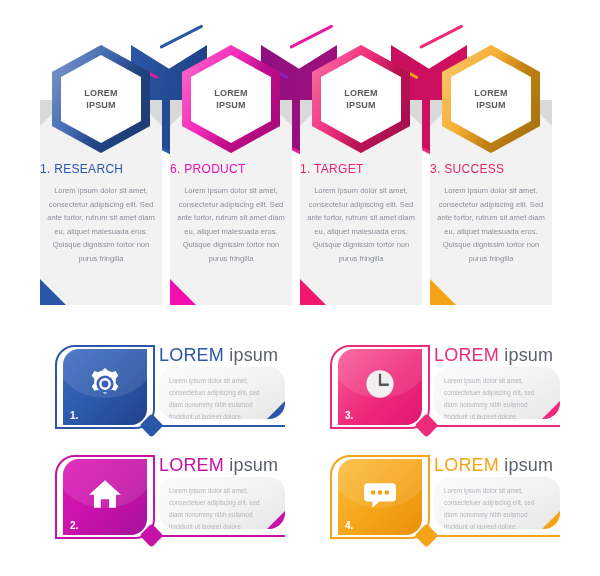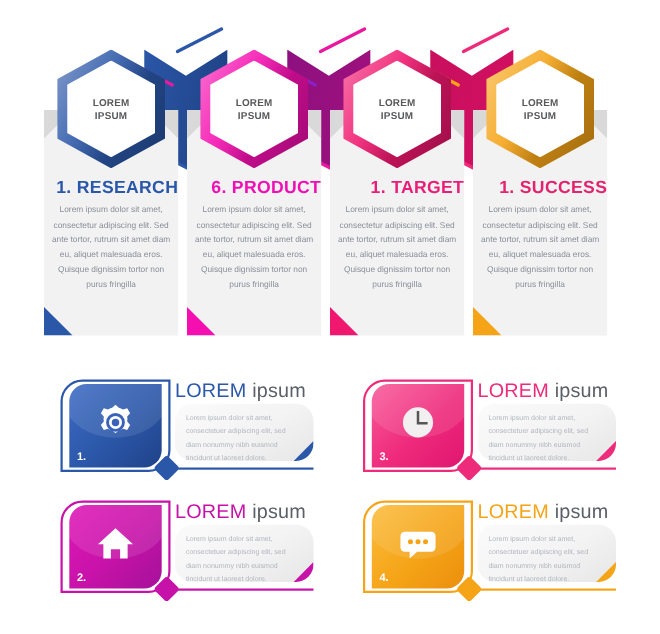--- a/index.html
+++ b/index.html
@@ -36,22 +36,22 @@
     border-right: 26px solid transparent;
   }
   .card-corner-tri {
     position: absolute; left: 0; bottom: 0;
     width: 0; height: 0;
     border-bottom: 26px solid #2b57a8;
     border-right: 26px solid transparent;
   }
   .step-title {
     position: absolute; left: 0; right: 0; top: 62px;
-    text-align: right;
-    font-size: 16px; font-weight: bold;
+    text-align: left;
+    font-size: 12px; font-weight: normal;
     letter-spacing: .3px;
     color: #2b57a8;
   }
   .step-body {
     position: absolute; left: 7px; right: 7px; top: 84px;
     text-align: center;
     font-size: 7.6px;
     line-height: 1.78;
     color: #8a8f99;
   }
@@ -192,21 +192,21 @@
         <div class="card-fold-left" style="border-top-color: rgb(217, 217, 217);"></div>
         <div class="card-fold" style="border-top-color: rgb(217, 217, 217);"></div>
         <div class="card-corner-tri" style="border-bottom-color: rgb(240, 23, 110);"></div>
         <div class="step-title" style="color: rgb(232, 31, 120);">1. TARGET</div>
         <div class="step-body">Lorem ipsum dolor sit amet, consectetur adipiscing elit. Sed ante tortor, rutrum sit amet diam eu, aliquet malesuada eros. Quisque dignissim tortor non purus fringilla</div>
       </div>
       <div class="step-card" style="left: 430px; background: rgb(242, 242, 242);">
         <div class="card-fold-left" style="border-top-color: rgb(217, 217, 217);"></div>
         <div class="card-fold" style="border-top-color: rgb(217, 217, 217);"></div>
         <div class="card-corner-tri" style="border-bottom-color: rgb(245, 164, 23);"></div>
-        <div class="step-title" style="color: rgb(226, 36, 111);">1. SUCCESS</div>
+        <div class="step-title" style="color: rgb(226, 36, 111);">3. SUCCESS</div>
         <div class="step-body">Lorem ipsum dolor sit amet, consectetur adipiscing elit. Sed ante tortor, rutrum sit amet diam eu, aliquet malesuada eros. Quisque dignissim tortor non purus fringilla</div>
       </div>
       <div class="hex-wrap" style="left: 52px;">
         <div class="hex hex-outer" style="background: rgb(43, 87, 168);"></div>
         <div class="hex-shade"></div>
         <div class="hex-inner">
           <div class="hex-label"><span>LOREM</span><br><span>IPSUM</span></div>
         </div>
       </div>
       <div class="hex-wrap" style="left: 182px;">

